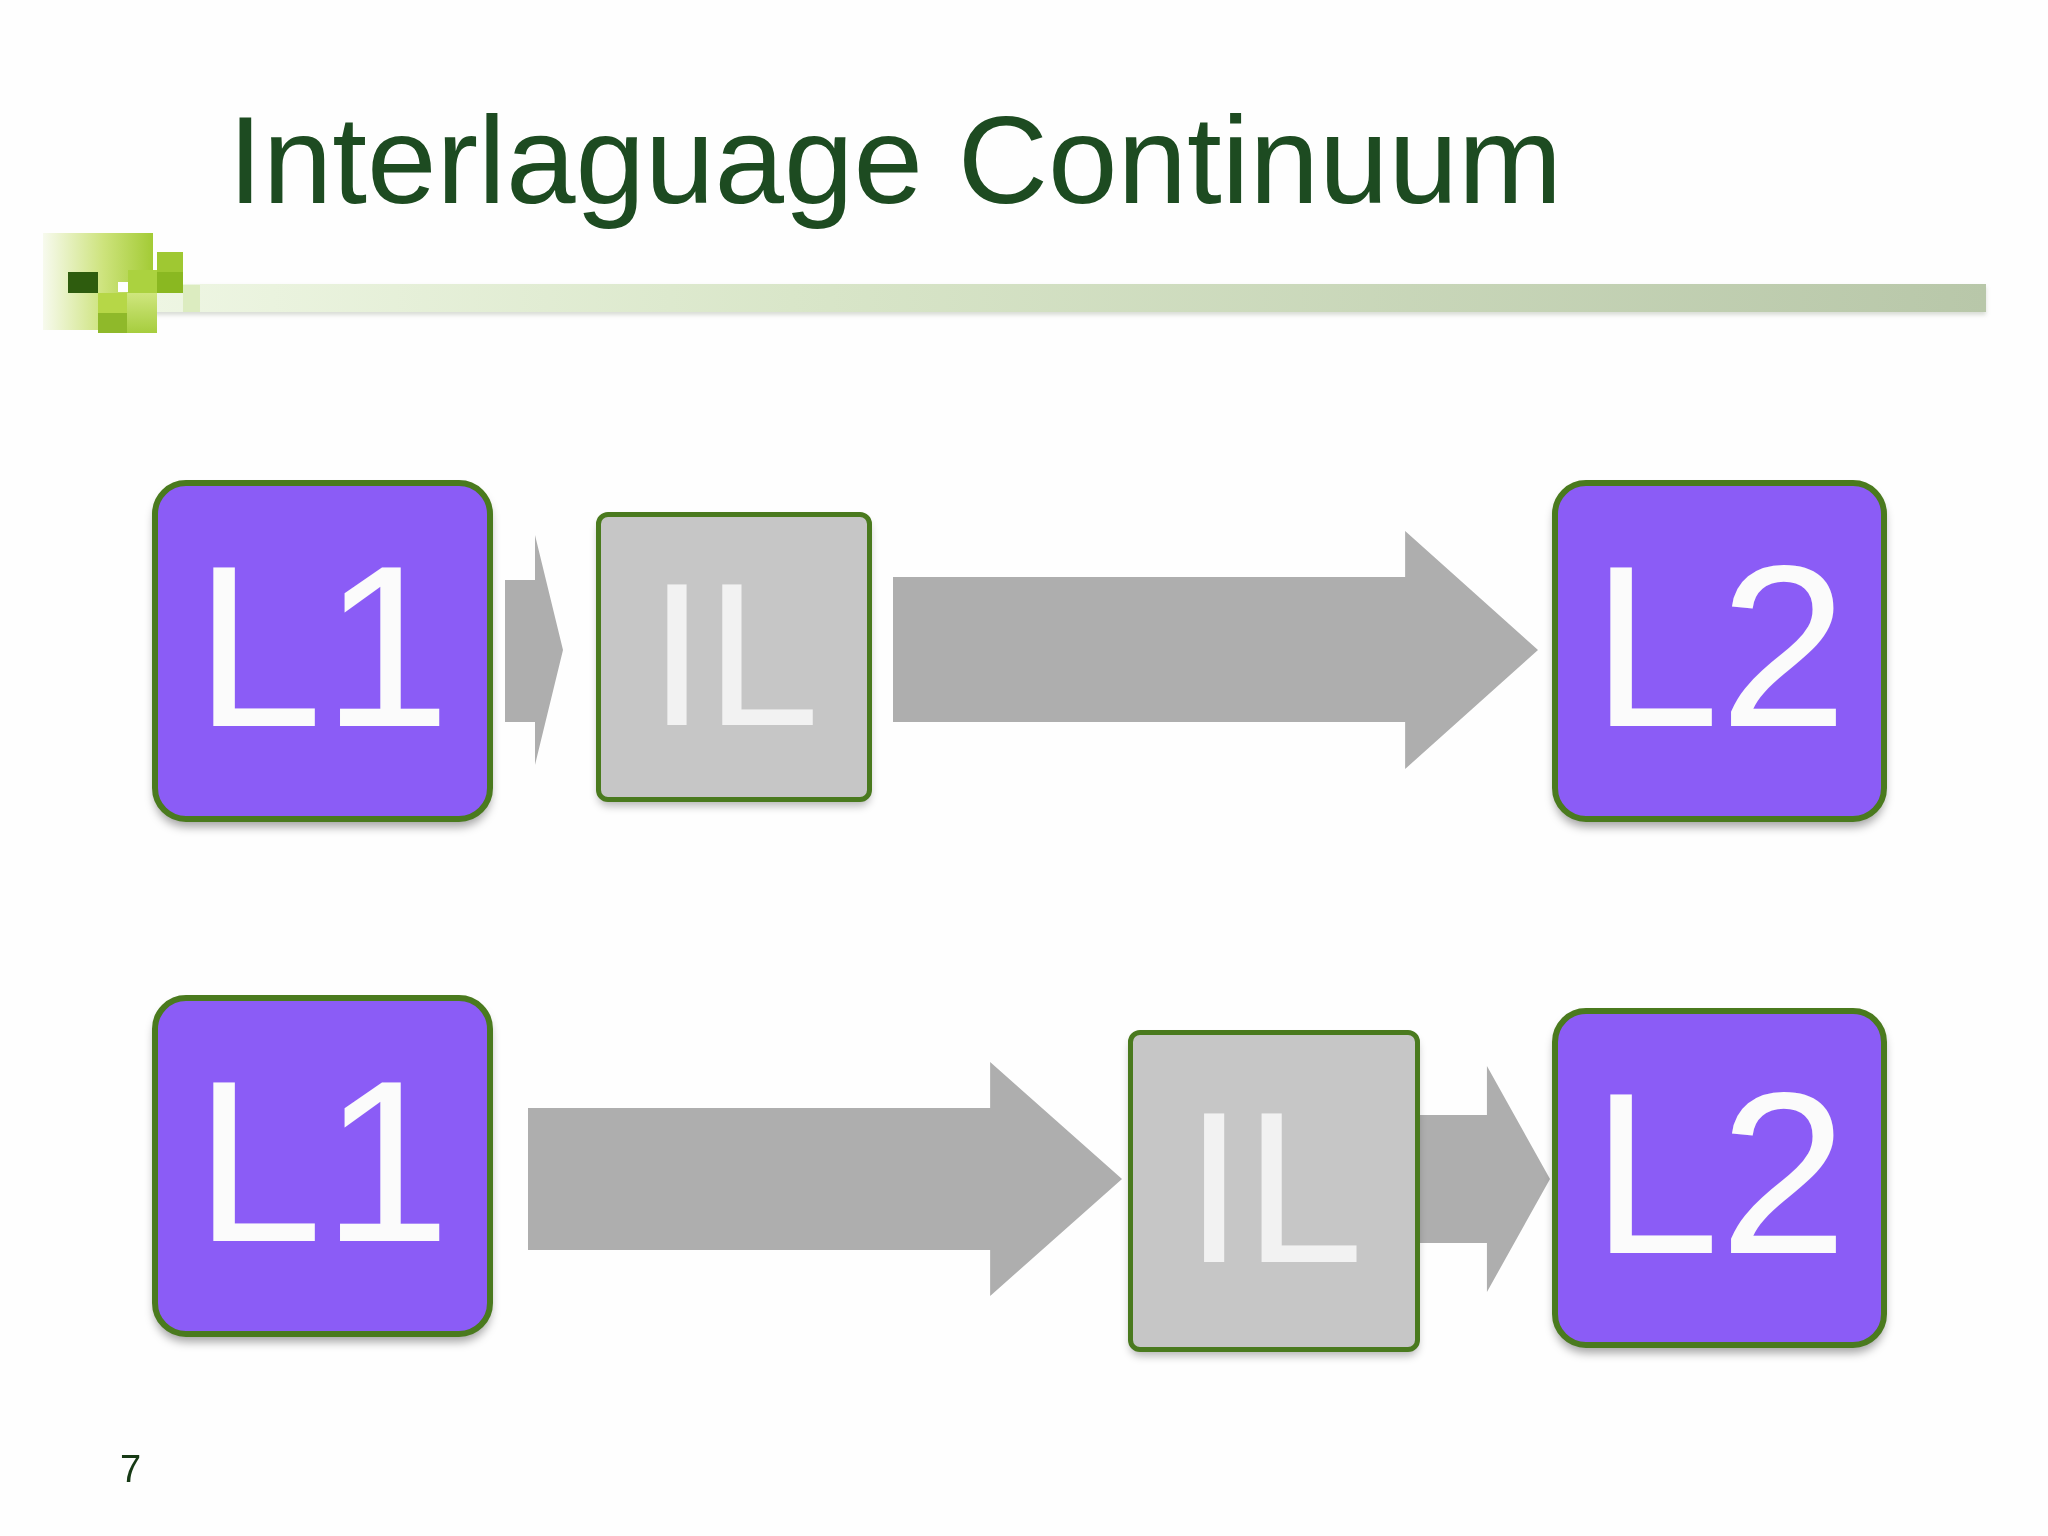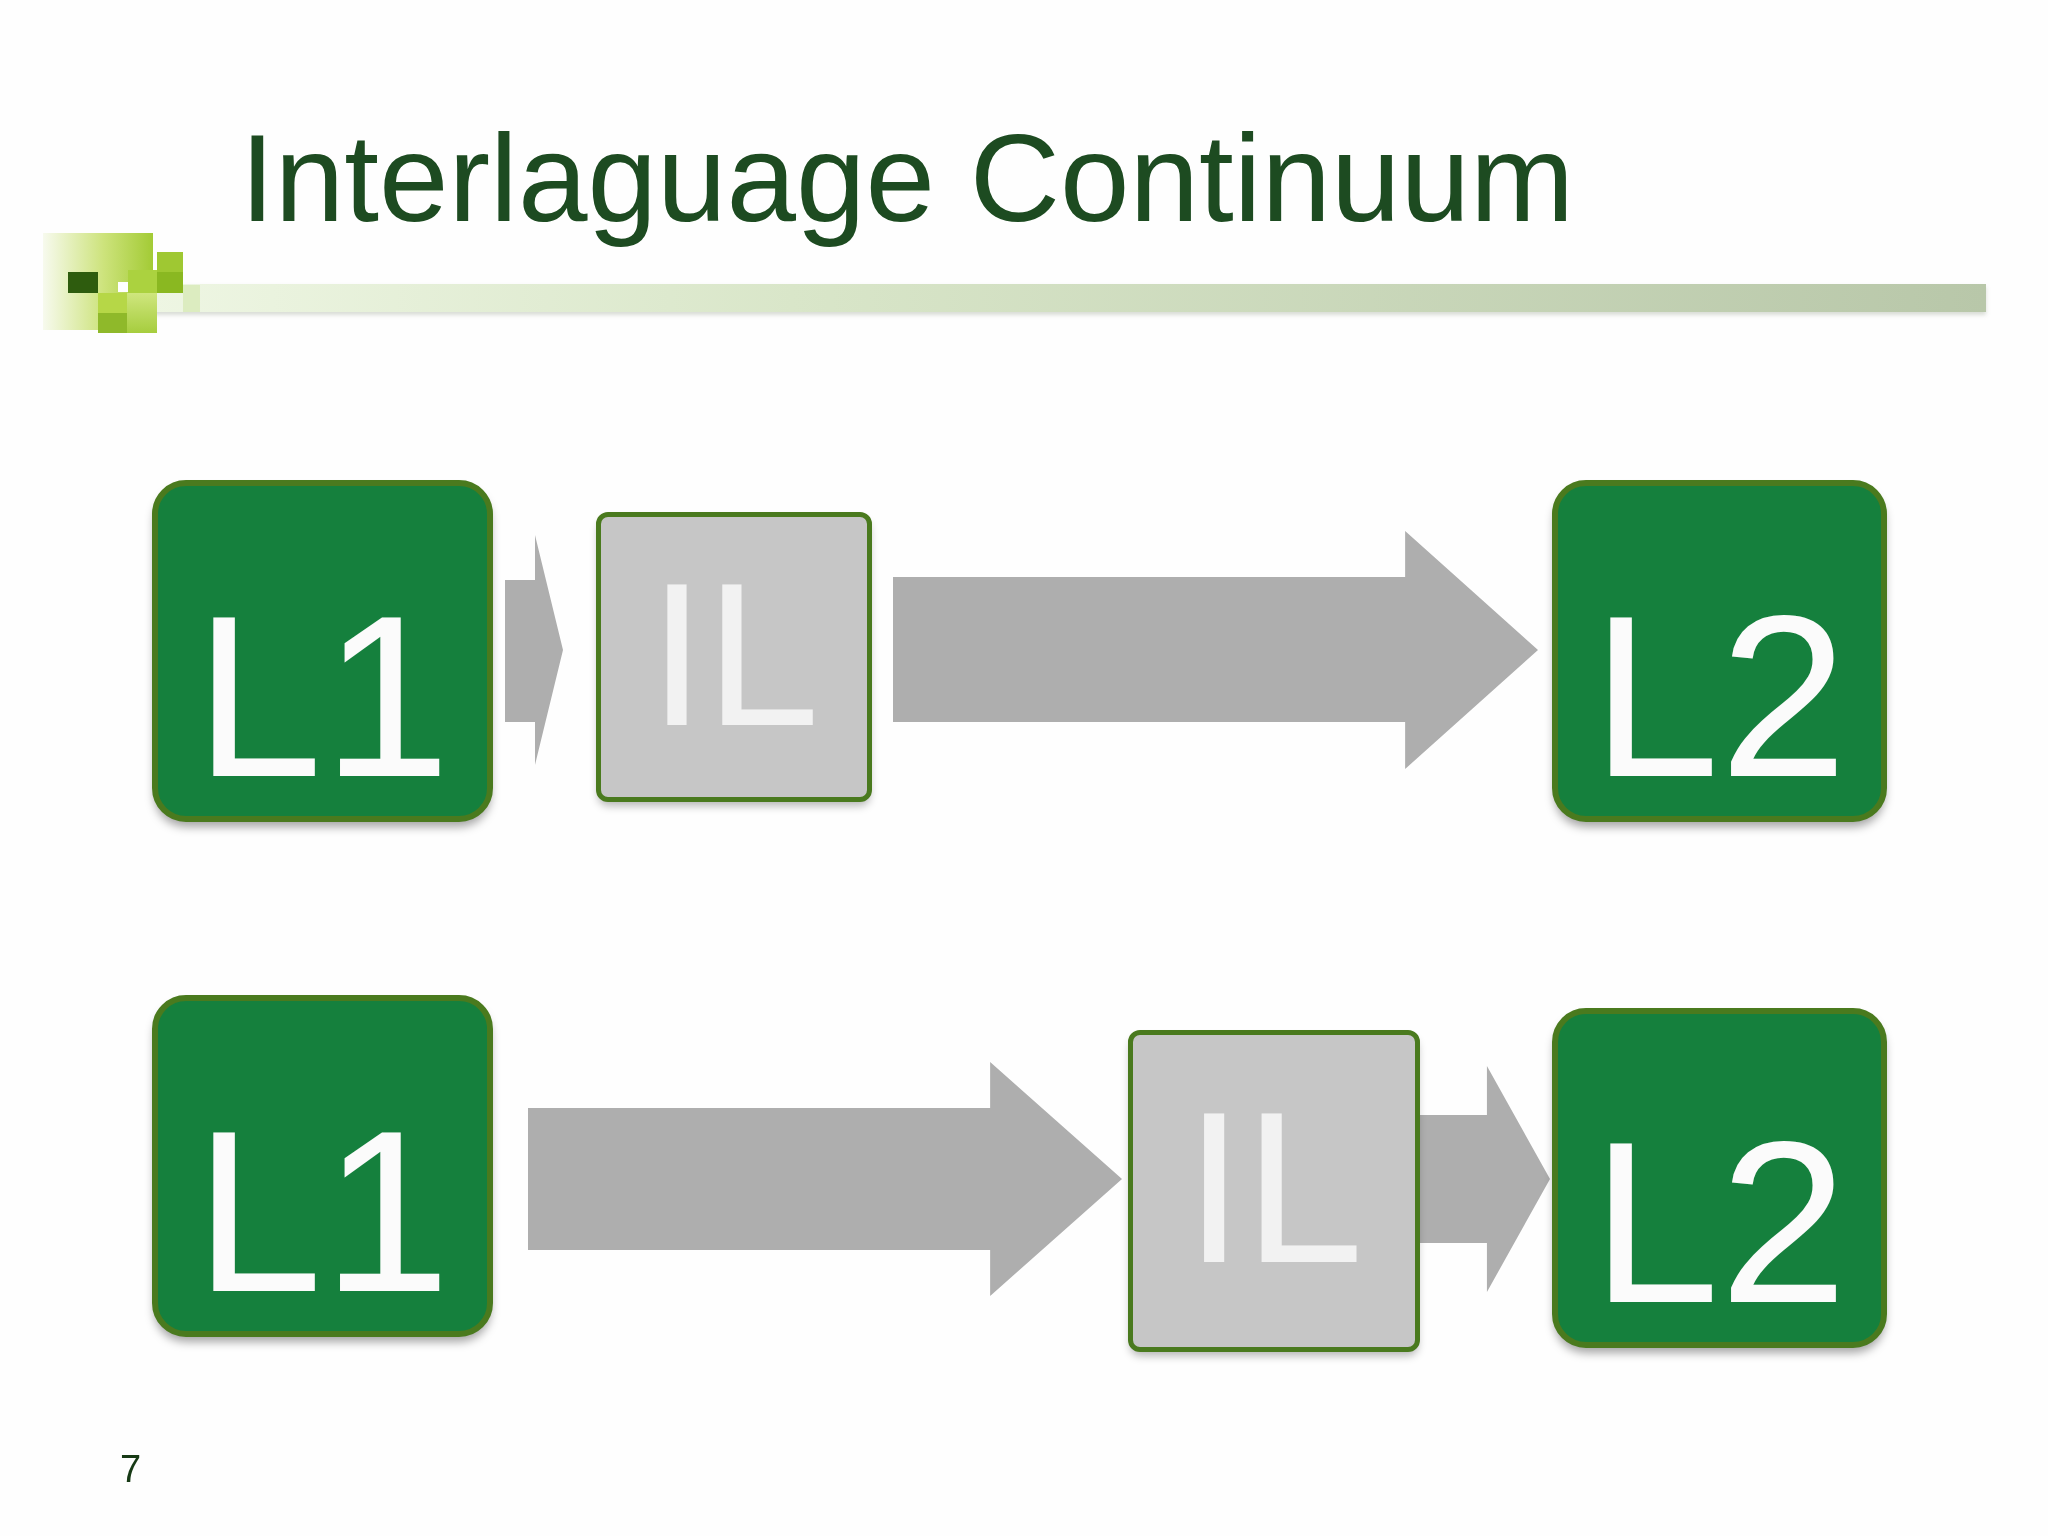--- a/index.html
+++ b/index.html
@@ -6,27 +6,26 @@
   #stage{
     position:relative;
     width:2048px;height:1536px;
     background:#fefefe;
     overflow:hidden;
     font-family:"Liberation Sans", sans-serif;
   }
   
   .slide-title{
     position:absolute;
-    left:240px;top:88px;
+    left:228px;top:88px;
     font-size:125px;
     line-height:1.15;
     color:#1d4b21;
     white-space:nowrap;
     letter-spacing:0px;
-    margin-top:18px;
   }
   
   .rule-bar{
     position:absolute;
     left:150px;top:284px;
     width:1836px;height:28px;
     background:linear-gradient(to right,#eef6e3 0%,#d9e6c9 35%,#b8c7a9 100%);
     box-shadow:0 3px 4px rgba(150,160,140,.35);
   }
   .deco{position:absolute;}
@@ -45,26 +44,25 @@
                background:linear-gradient(to bottom,#cfe67e,#a6cd3e);}
   .deco-s10   {left:183px;top:285px;width:17px;height:27px;background:#dcecc0;}
   
   .node{
     position:absolute;
     display:flex;align-items:center;justify-content:center;
     box-sizing:border-box;
     z-index:2;
   }
   .node-black{
-    background:#15803d;
+    background:#8b5cf6;
     border:6px solid #4a7a1e;
     border-radius:34px;
     color:#fbfbfb;
     box-shadow:0 7px 10px -2px rgba(0,0,0,.35);
-    align-items:flex-end;
   }
   .node-gray{
     background:#c6c6c6;
     border:5px solid #4a7a1e;
     border-radius:12px;
     color:#f2f2f2;
     box-shadow:0 6px 9px -2px rgba(0,0,0,.28);
   }
   .node-label{line-height:1;transform:translateY(-4px);}
   

